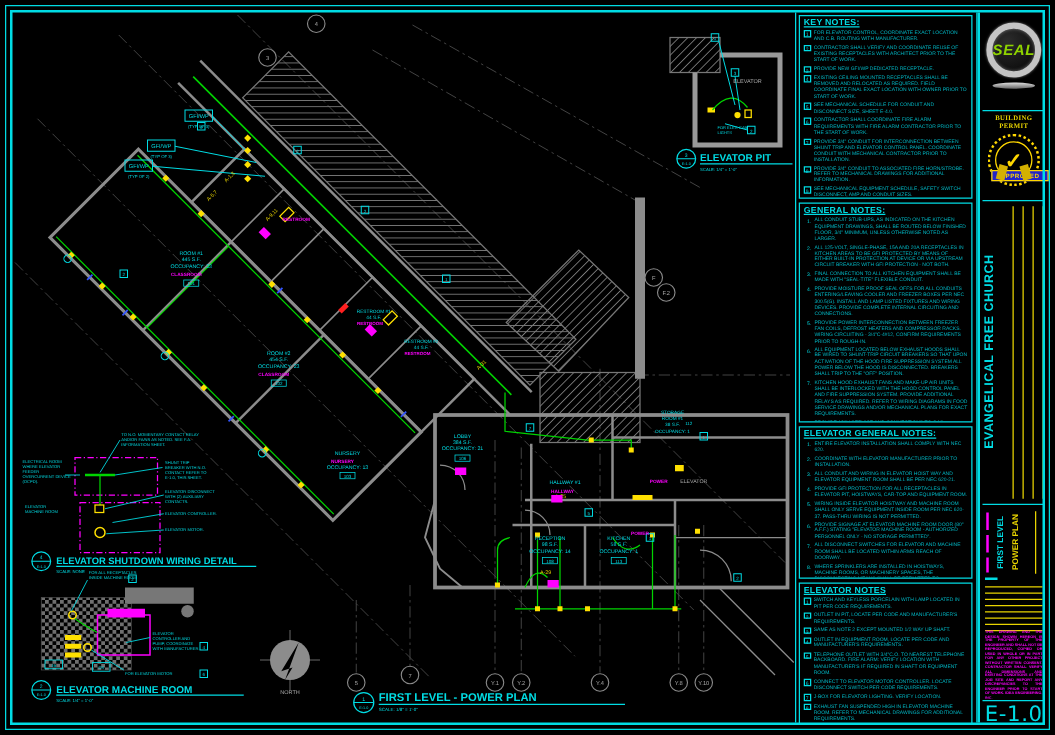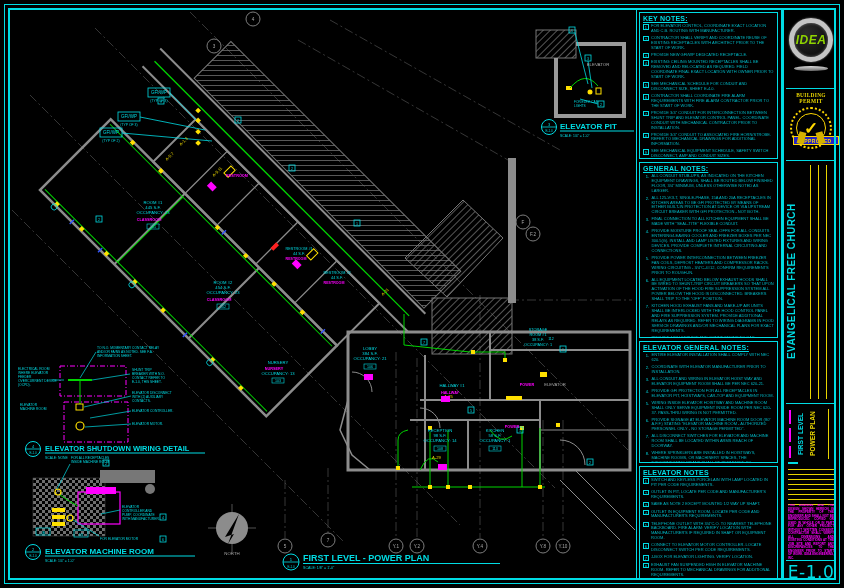--- a/index.html
+++ b/index.html
@@ -641,21 +641,21 @@
           <span class="nn box">9</span>
           <span class="nt">DISCONNECT SWITCH WITH DUAL ELEMENT FUSES PER MANUFACTURER'S REQUIREMENTS. REFER TO SINGLE LINE FOR ADDITIONAL INFORMATION.</span>
         </div>
       </div>
   </section>
 </div>
 
 <div class="tblock">
   <div class="logo-wrap">
     <div class="logo-ring">
-      <span>IDEA</span>
+      <span>SEAL</span>
     </div>
     <div class="logo-base"></div>
   </div>
   <div class="hline" style="top:78px"></div>
   <div class="seal-sec">
     <div class="permit">BUILDING PERMIT</div>
     <div class="seal">
       <div class="seal-inner">✓</div>
       <div class="seal-banner">APPROVED</div>
     </div>

